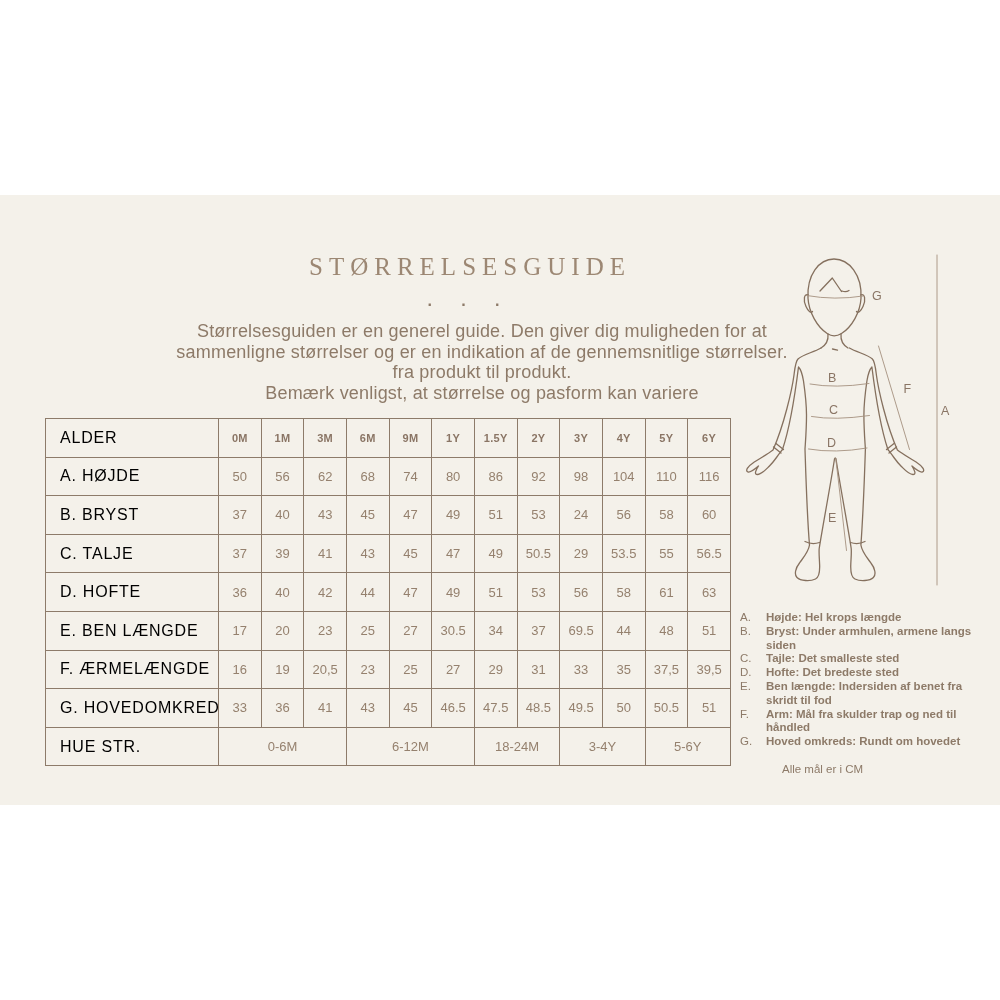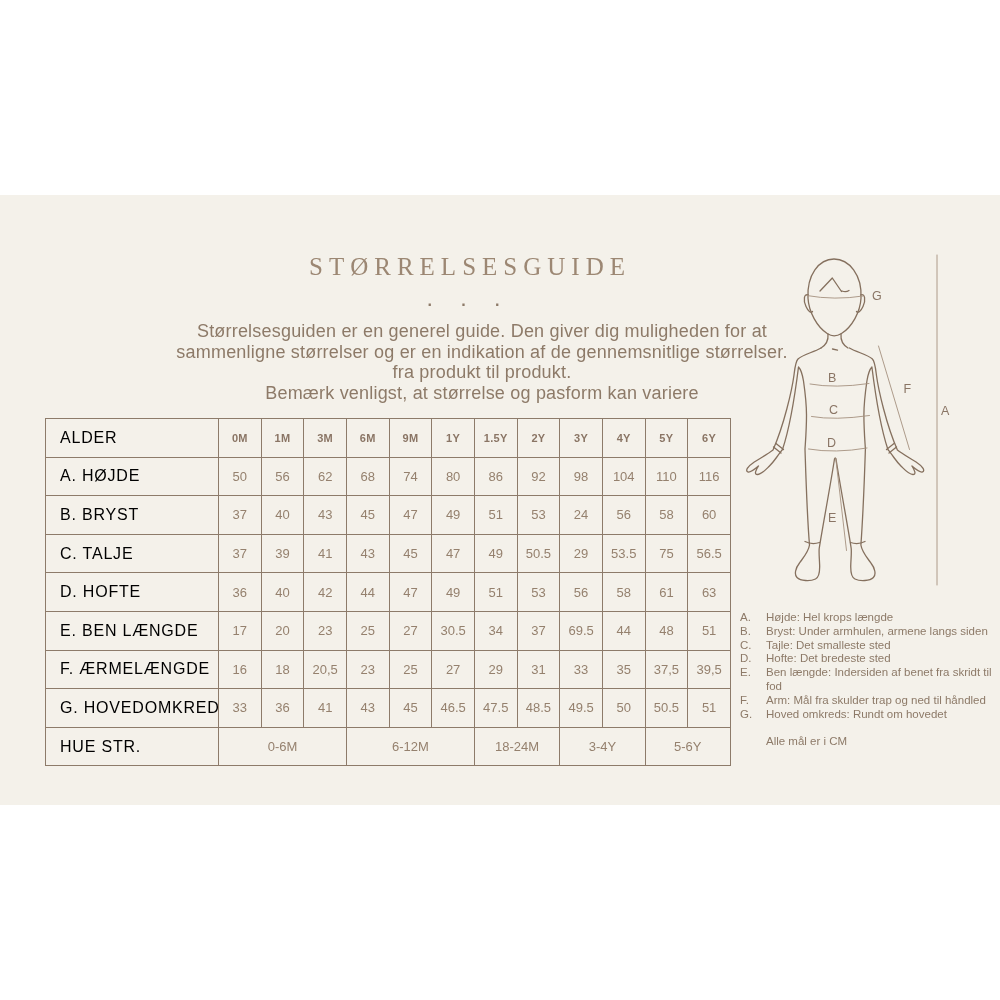--- a/index.html
+++ b/index.html
@@ -29,22 +29,22 @@
   .figure-svg{position:absolute;left:735px;top:245px;width:235px;height:360px;}
   .figure-svg path{fill:none;stroke-linecap:round;stroke-linejoin:round;}
   .figure-svg .body{stroke:#85705e;stroke-width:1.3;}
   .figure-svg .meas{stroke:#a5917f;stroke-width:0.9;}
   .figure-svg text{font-family:"Liberation Sans",sans-serif;font-size:12.5px;fill:#8a7565;}
 
   .legend{position:absolute;left:740px;top:611px;width:256px;color:#8d7a68;
           font-size:11.5px;line-height:13.8px;}
   .legend .item{display:flex;align-items:flex-start;}
   .legend .key{width:26px;flex:0 0 26px;}
-  .legend .txt{flex:1;}
-  .legend .note{margin-top:14px;margin-left:26px;}
+  .legend .txt{flex:1;font-weight:bold;}
+  .legend .note{margin-top:14px;margin-left:42px;}
 </style>
 </head>
 <body>
 
 <div class="page">
   <div class="card"></div>
 
   <div class="title">STØRRELSESGUIDE</div>
   <div class="dots">· · ·</div>
 
@@ -124,21 +124,21 @@
           <td class="cell val">37</td>
           <td class="cell val">39</td>
           <td class="cell val">41</td>
           <td class="cell val">43</td>
           <td class="cell val">45</td>
           <td class="cell val">47</td>
           <td class="cell val">49</td>
           <td class="cell val">50.5</td>
           <td class="cell val">29</td>
           <td class="cell val">53.5</td>
-          <td class="cell val">75</td>
+          <td class="cell val">55</td>
           <td class="cell val">56.5</td>
         </tr>
         <tr>
           <th class="cell lbl">D. HOFTE</th>
           <td class="cell val">36</td>
           <td class="cell val">40</td>
           <td class="cell val">42</td>
           <td class="cell val">44</td>
           <td class="cell val">47</td>
           <td class="cell val">49</td>
@@ -160,21 +160,21 @@
           <td class="cell val">34</td>
           <td class="cell val">37</td>
           <td class="cell val">69.5</td>
           <td class="cell val">44</td>
           <td class="cell val">48</td>
           <td class="cell val">51</td>
         </tr>
         <tr>
           <th class="cell lbl">F. ÆRMELÆNGDE</th>
           <td class="cell val">16</td>
-          <td class="cell val">18</td>
+          <td class="cell val">19</td>
           <td class="cell val">20,5</td>
           <td class="cell val">23</td>
           <td class="cell val">25</td>
           <td class="cell val">27</td>
           <td class="cell val">29</td>
           <td class="cell val">31</td>
           <td class="cell val">33</td>
           <td class="cell val">35</td>
           <td class="cell val">37,5</td>
           <td class="cell val">39,5</td>

